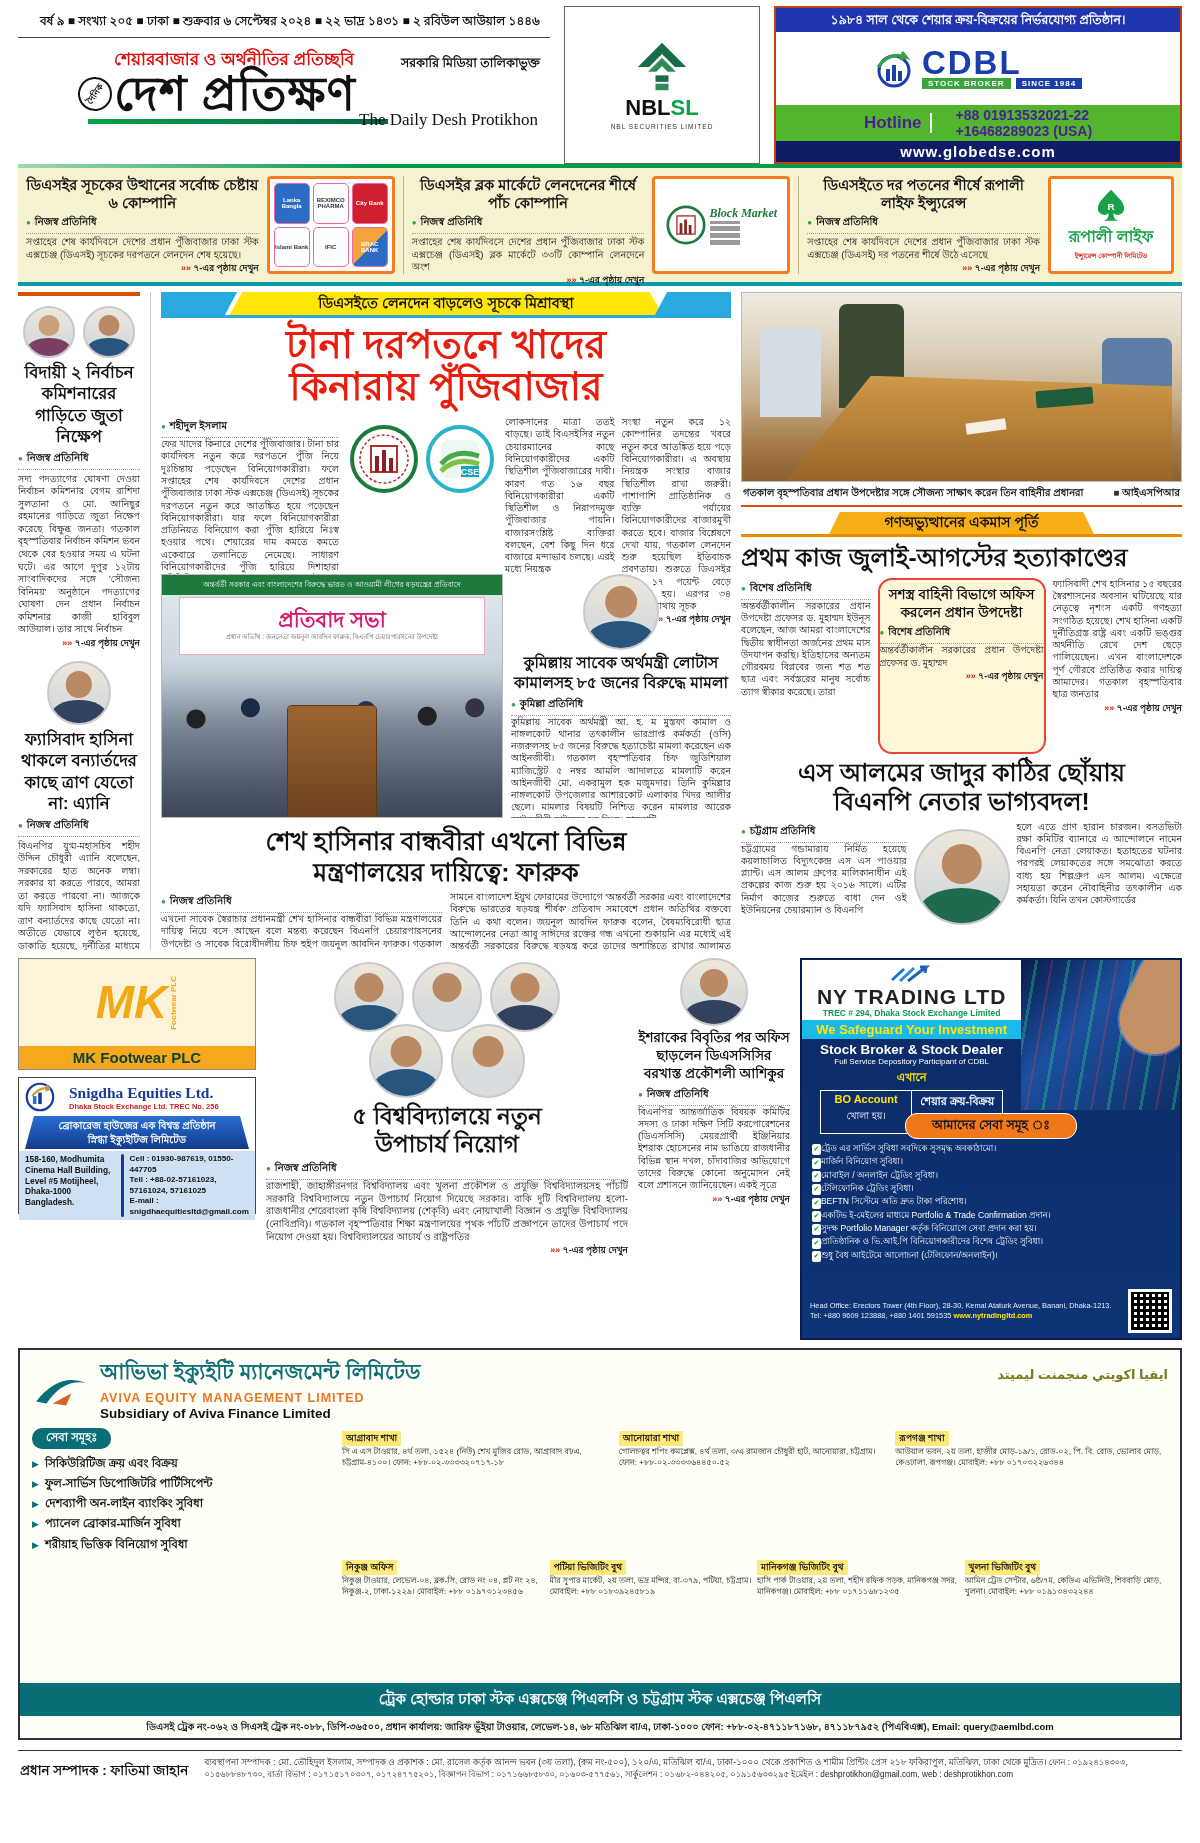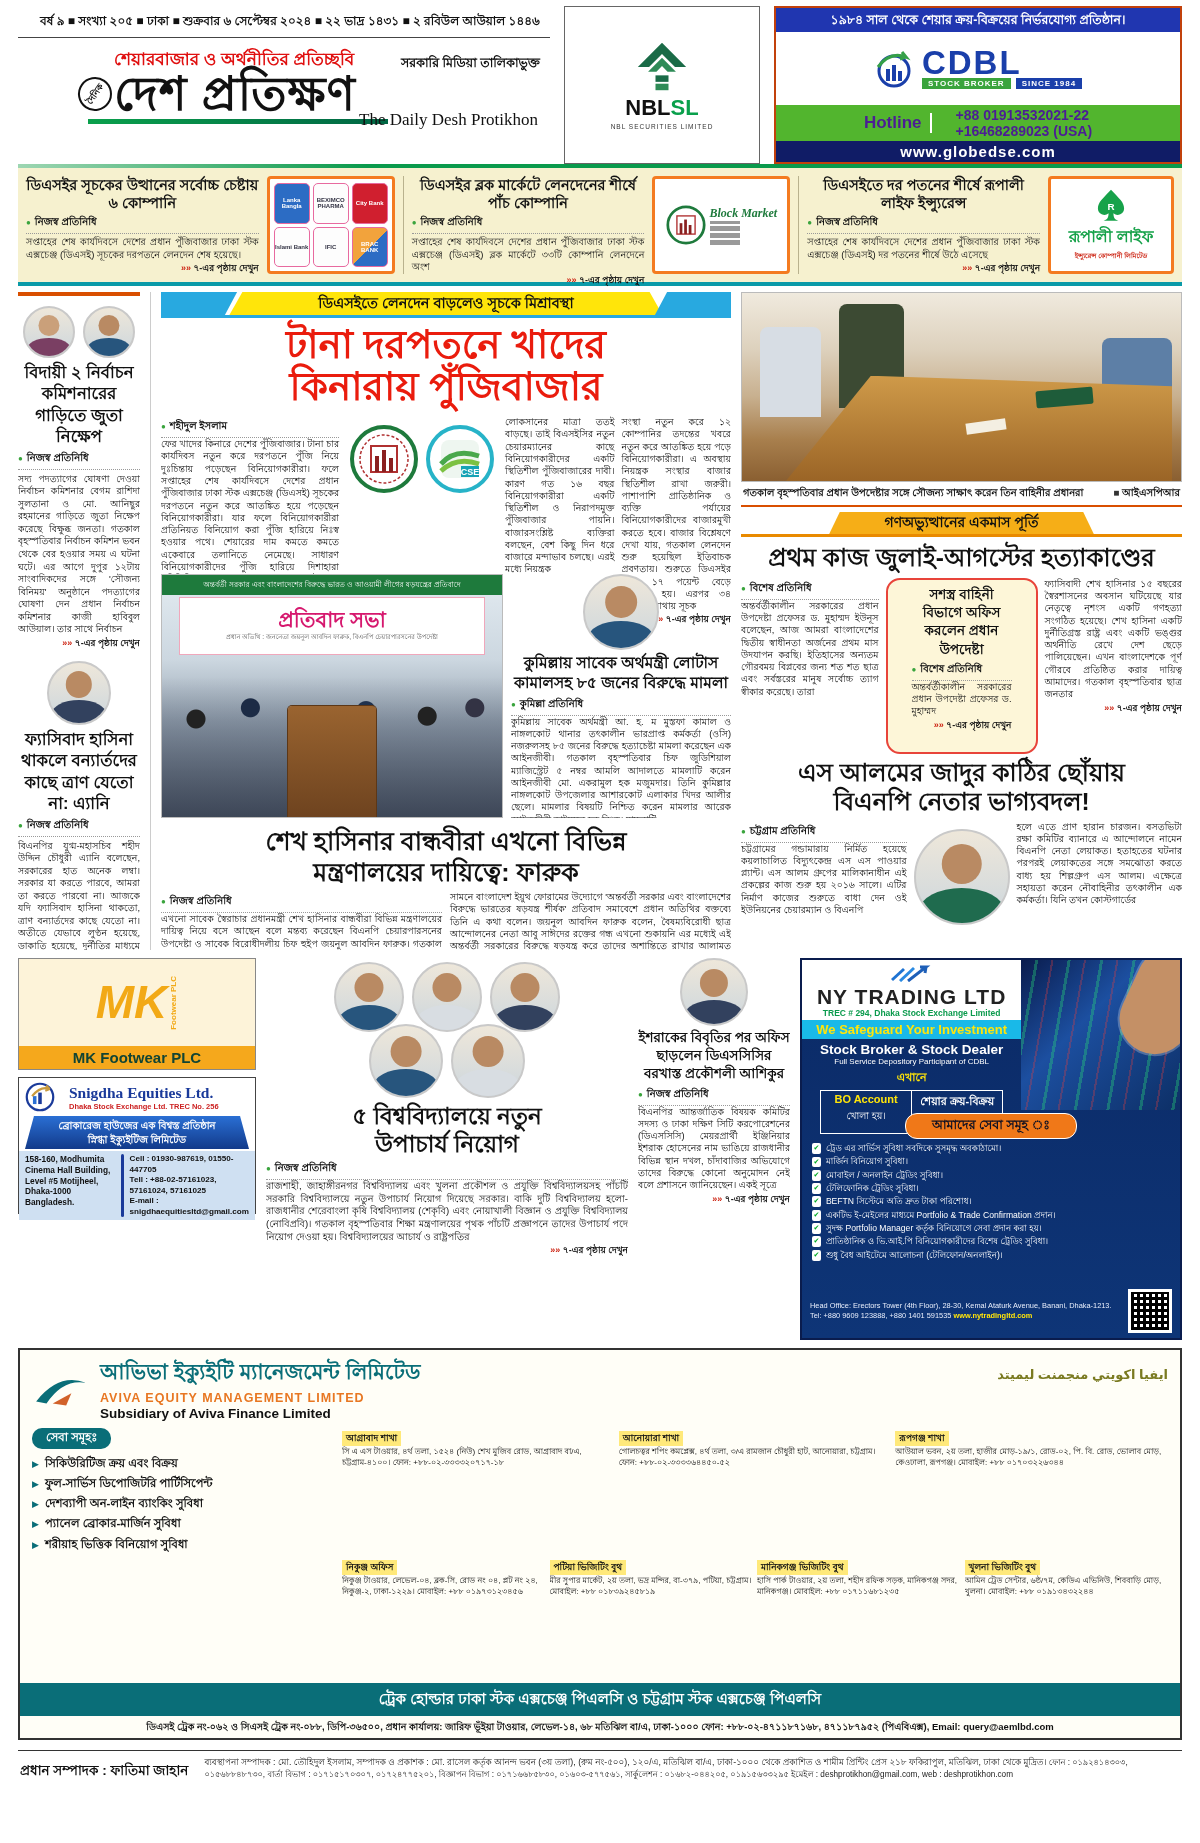--- a/index.html
+++ b/index.html
@@ -103,24 +103,24 @@
   .m-folder{position:absolute;bottom:40%;right:20%;width:13%;height:9%;background:#1e5c3a;border-radius:2px;transform:rotate(-5deg)}
   .m-paper{position:absolute;bottom:26%;right:40%;width:9%;height:6%;background:#f4efe2;transform:rotate(-8deg)}
   .m-p1,.m-p2,.m-p3{position:absolute;border-radius:8px 8px 0 0}
   .m-p1{left:4%;top:18%;width:14%;height:48%;background:#d7dde4}
   .m-p2{left:22%;top:6%;width:15%;height:55%;background:#3c4a33}
   .m-p3{right:2%;top:24%;width:16%;height:60%;background:#5d7fa6}
   .m-caption{display:flex;justify-content:space-between;gap:6px;font-size:10px;font-weight:700;padding:3px 2px;border-bottom:2px solid #d94f00}
   .m-credit{white-space:nowrap}.m-credit::before{content:"■ ";color:#333}
   .ribbon2-wrap{position:relative;height:25px;border-bottom:3px solid #e98a00;margin-top:5px;overflow:hidden}
   .ribbon2{position:absolute;left:20%;right:20%;top:0;height:22px;background:#f6ae17;clip-path:polygon(4% 0,96% 0,100% 100%,0 100%);display:flex;align-items:center;justify-content:center;font-weight:800;font-size:14px}
-  .yn-h{font-weight:800;font-size:24.5px;line-height:1.22;text-align:center;margin-top:6px}
+  .yn-h{font-weight:800;font-size:24.5px;line-height:1.22;margin-top:6px}
   .yn-cols{display:flex;gap:7px;height:176px;margin-top:5px}
   .yn-c{flex:1;min-width:0}
-  .yn-box{width:152px;flex:none;background:#fdf6d8;border:2px solid #e8443a;border-radius:14px;padding:6px 24px;overflow:hidden}
+  .yn-box{width:168px;flex:none;background:#fdf6d8;border:2px solid #e8443a;border-radius:14px;padding:6px 0;overflow:hidden}
   .yn-box-t{font-weight:800;font-size:13.5px;text-align:center;line-height:1.35}
   .sl-h{font-weight:800;font-size:24.5px;line-height:1.2;text-align:center;margin-top:4px}
   .sl-cols{display:flex;gap:7px;height:112px;margin-top:4px}
   .sl-c{flex:1;min-width:0}
   .sl-pt{width:96px;height:96px;align-self:center}
   
   .row-b{display:flex;gap:10px;height:382px;margin-top:8px}
   .ads-left{width:238px;flex:none;display:flex;flex-direction:column;gap:7px}
   .ad-plic{height:112px;border:1.5px solid #666;background:#dfeede;display:flex;flex-direction:column}
   .plic-logo{flex:1;display:flex;align-items:center;justify-content:center}
@@ -160,21 +160,21 @@
   .ny-cell+.ny-cell{border-left:1.5px solid #fff}
   .ny-cell b{display:block;font-size:11px}
   .ny-cell .y{color:#ffe50a}
   .ny-cell span{font-size:9.5px}
   .ny-img{flex:1;position:relative;background:linear-gradient(135deg,#0a1c4d 0%,#1c4fa0 40%,#0d2f66 100%);overflow:hidden}
   .ny-img::before{content:"";position:absolute;inset:0;background:
      repeating-linear-gradient(100deg,transparent 0 14px,rgba(40,220,120,.35) 14px 17px,transparent 17px 30px,rgba(230,60,60,.3) 30px 32px)}
   .ny-img::after{content:"";position:absolute;right:-18px;top:-14px;width:70px;height:110px;border-radius:40px;background:#c49066;transform:rotate(25deg);box-shadow:0 0 0 2px rgba(255,255,255,.25)}
   .ny-pill{align-self:center;background:#f07818;color:#112;font-weight:800;font-size:12.5px;border-radius:12px;padding:2px 26px;margin:3px 0;border:1.5px solid #fff}
   .ny-svc{list-style:none;padding:0 10px;flex:1;overflow:hidden}
-  .ny-svc li{font-size:8.6px;line-height:1.55;display:flex;gap:5px;align-items:center}
+  .ny-svc li{font-size:8.6px;line-height:1.55;display:flex;align-items:flex-end}
   .ny-svc .chk{color:#0a2; background:#fff;font-size:7px;font-weight:800;padding:0 1.5px;border-radius:2px;flex:none}
   .ny-foot{display:flex;align-items:center;gap:8px;padding:2px 8px 5px}
   .ny-addr{flex:1;font-size:7.4px;line-height:1.35;color:#e8eefc}
   .ny-web{color:#ffe50a;font-weight:700}
   .qr{width:44px;height:44px;background:#fff;padding:3px;flex:none}
   .qr i{display:block;width:100%;height:100%;background:
      repeating-linear-gradient(0deg,#000 0 3px,transparent 3px 6px),
      repeating-linear-gradient(90deg,#000 0 3px,#fff 3px 6px)}
   
   .aviva{border:2px solid #333;margin-top:8px;height:392px;display:flex;flex-direction:column;background:#fffef7}

